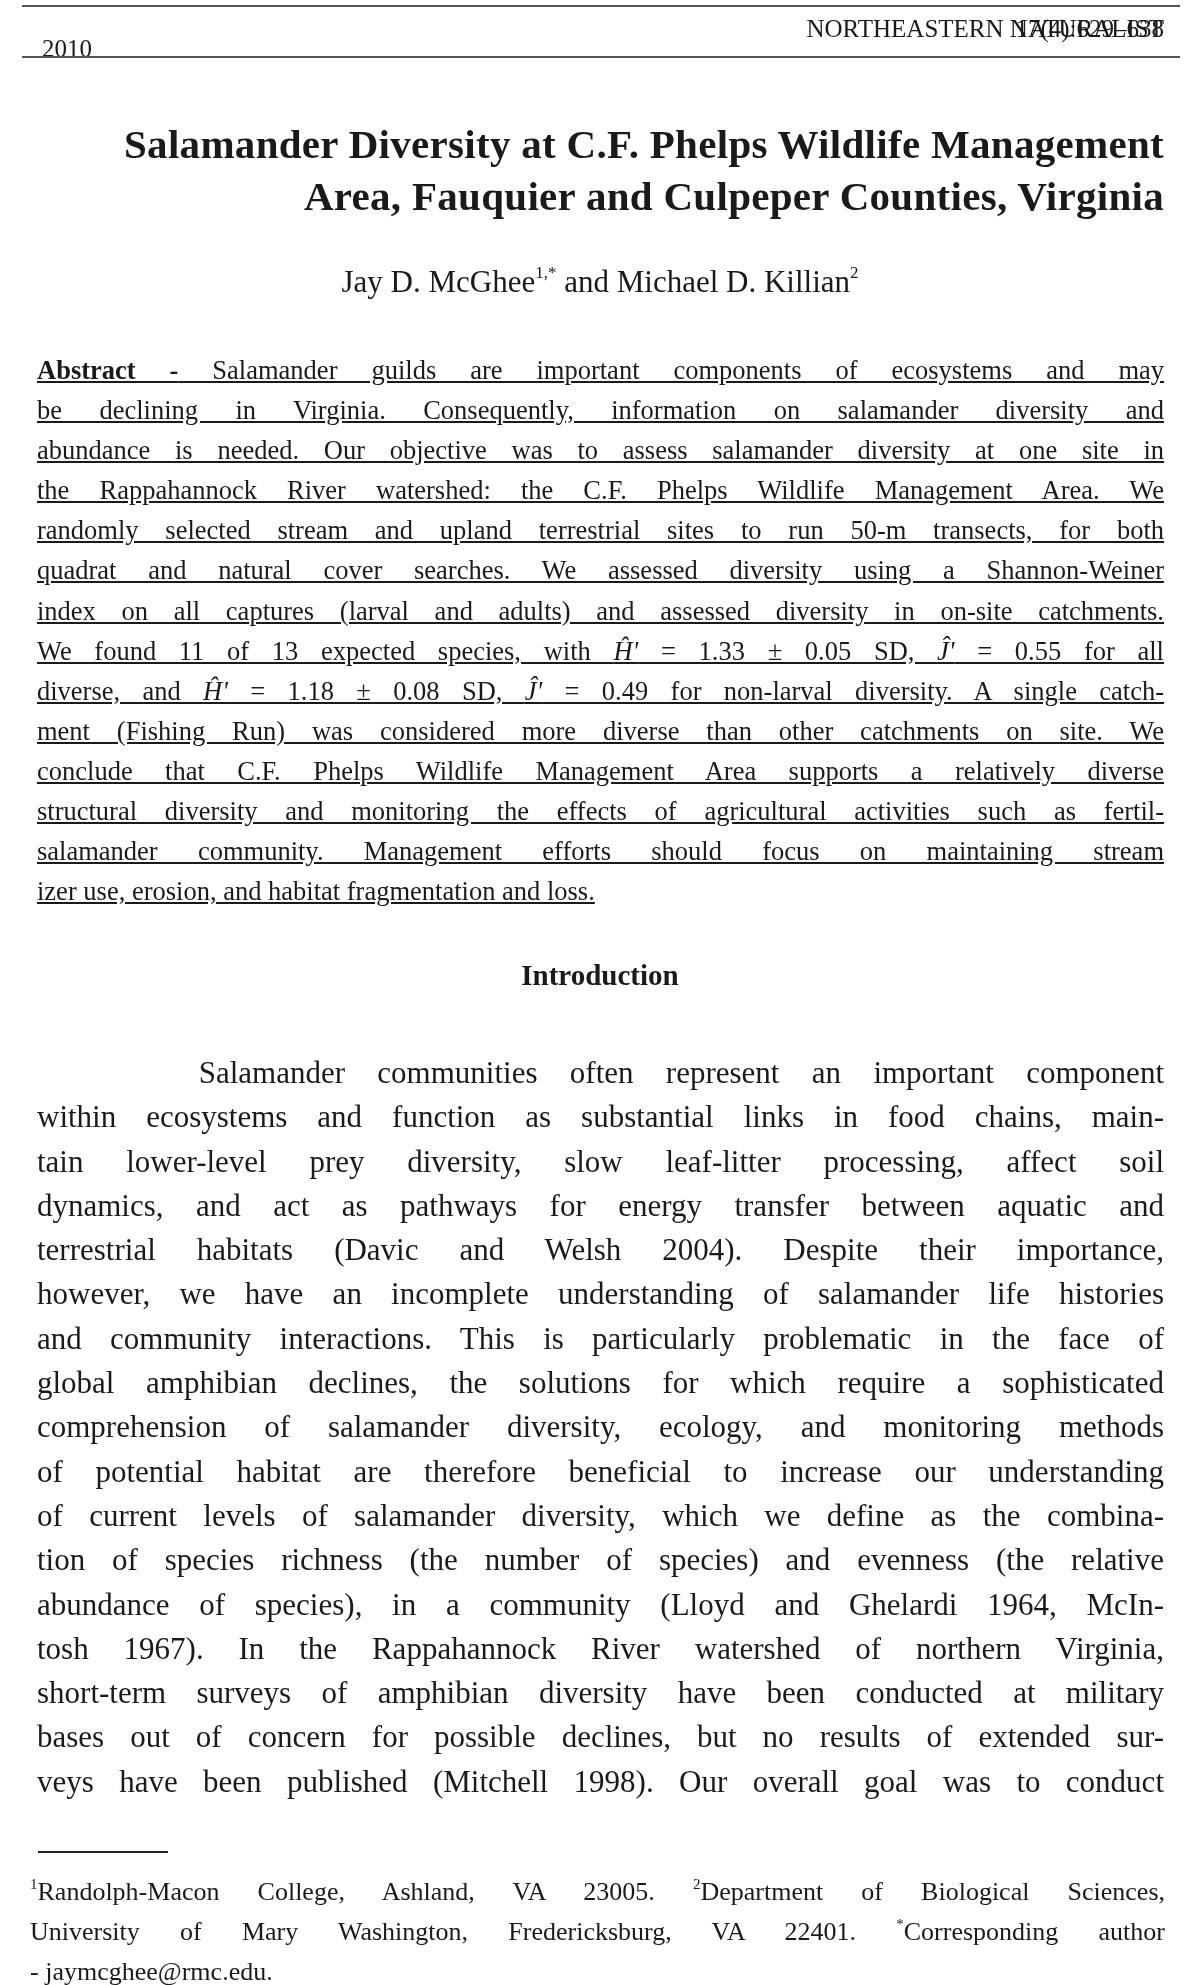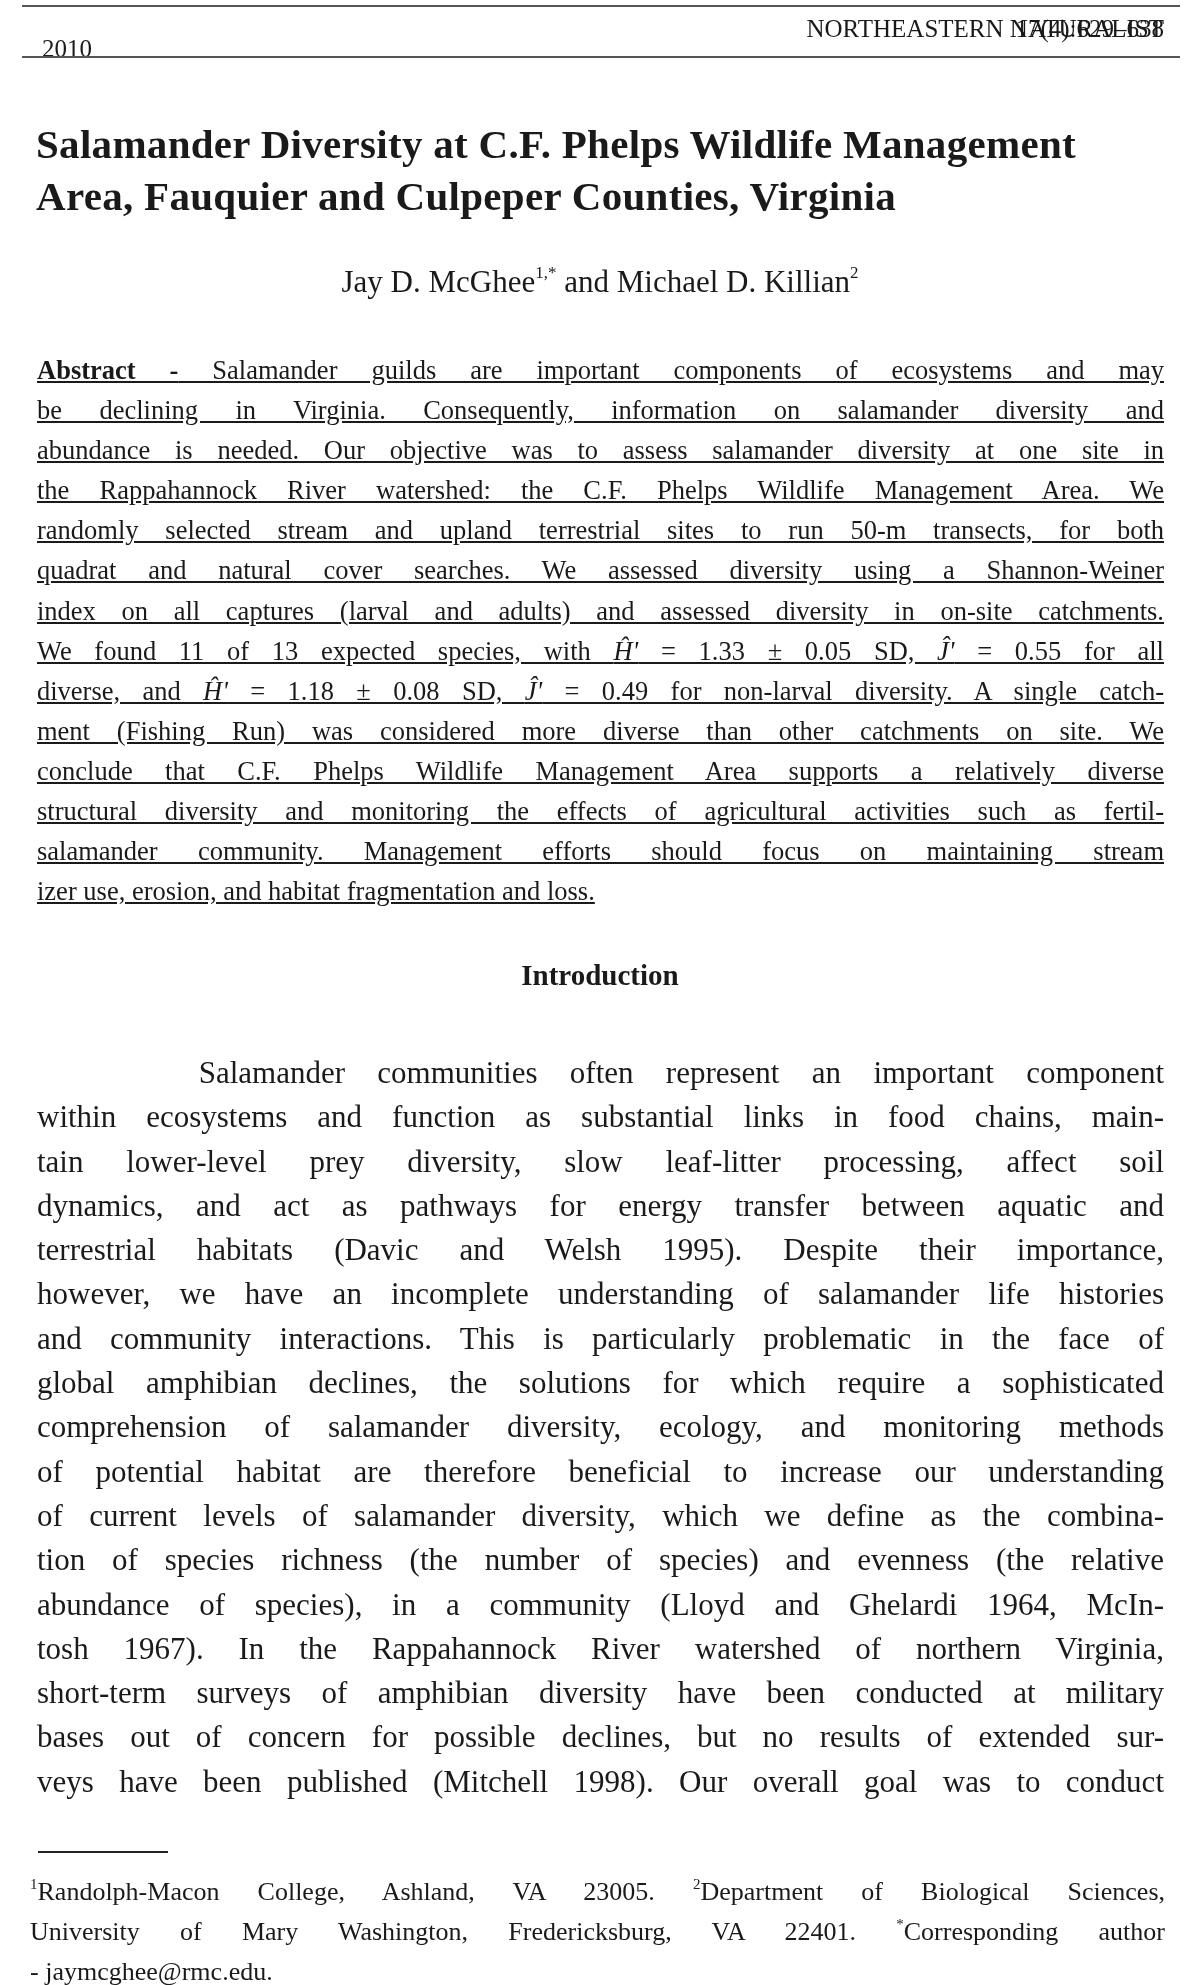--- a/index.html
+++ b/index.html
@@ -4,21 +4,21 @@
 <style>
   html, body { margin: 0; padding: 0; background: #ffffff; }
   body { width: 1200px; height: 1985px; position: relative; overflow: hidden;
          font-family: "Liberation Serif", "DejaVu Serif", serif; color: #1a1a1a; }
   .rule { position: absolute; left: 22px; width: 1158px; height: 2px; background: #555; }
   .running-head { position: absolute; top: 12px; left: 36px; width: 1128px; height: 34px;
                   font-size: 25px; line-height: 34px; }
   .running-head .yr { position: absolute; left: 6px; top: 0; margin-top: 20px; }
   .running-head .jn { position: absolute; left: 0; right: 0; text-align: right; }
   .running-head .vol { position: absolute; right: 0; top: 0; }
-  .title { position: absolute; top: 118px; left: 36px; width: 1128px; text-align: left;
+  .title { position: absolute; top: 118px; left: 36px; width: 1128px; text-align: right;
            font-weight: bold; font-size: 41px; line-height: 52px; letter-spacing: 0.3px; }
   .authors { position: absolute; top: 262px; left: 36px; width: 1128px; text-align: center;
              font-size: 31px; line-height: 40px; }
   .authors sup { font-size: 17px; vertical-align: 14px; line-height: 0; }
   .abstract { position: absolute; top: 350px; left: 37px; width: 1127px; font-size: 26.5px;
               line-height: 40.1px; text-align: justify; }
   .abstract .line { display: block; text-align: justify; text-align-last: justify; white-space: nowrap; height: 40.1px; text-decoration: underline; }
   .abstract .line.last { text-align-last: left; }
   .abstract .label { font-weight: bold; }
   .hat { font-style: italic; }
@@ -70,21 +70,21 @@
   <span class="line last">izer use, erosion, and habitat fragmentation and loss.</span>
 </div>
 
 <div class="intro-heading">Introduction</div>
 
 <div class="intro">
   <span class="line" style="white-space:pre">     Salamander communities often represent an important component</span>
   <span class="line">within ecosystems and function as substantial links in food chains, main-</span>
   <span class="line">tain lower-level prey diversity, slow leaf-litter processing, affect soil</span>
   <span class="line">dynamics, and act as pathways for energy transfer between aquatic and</span>
-  <span class="line">terrestrial habitats (Davic and Welsh 1995). Despite their importance,</span>
+  <span class="line">terrestrial habitats (Davic and Welsh 2004). Despite their importance,</span>
   <span class="line">however, we have an incomplete understanding of salamander life histories</span>
   <span class="line">and community interactions. This is particularly problematic in the face of</span>
   <span class="line">global amphibian declines, the solutions for which require a sophisticated</span>
   <span class="line">comprehension of salamander diversity, ecology, and monitoring methods</span>
   <span class="line">of potential habitat are therefore beneficial to increase our understanding</span>
   <span class="line">of current levels of salamander diversity, which we define as the combina-</span>
   <span class="line">tion of species richness (the number of species) and evenness (the relative</span>
   <span class="line">abundance of species), in a community (Lloyd and Ghelardi 1964, McIn-</span>
   <span class="line">tosh 1967). In the Rappahannock River watershed of northern Virginia,</span>
   <span class="line">short-term surveys of amphibian diversity have been conducted at military</span>

